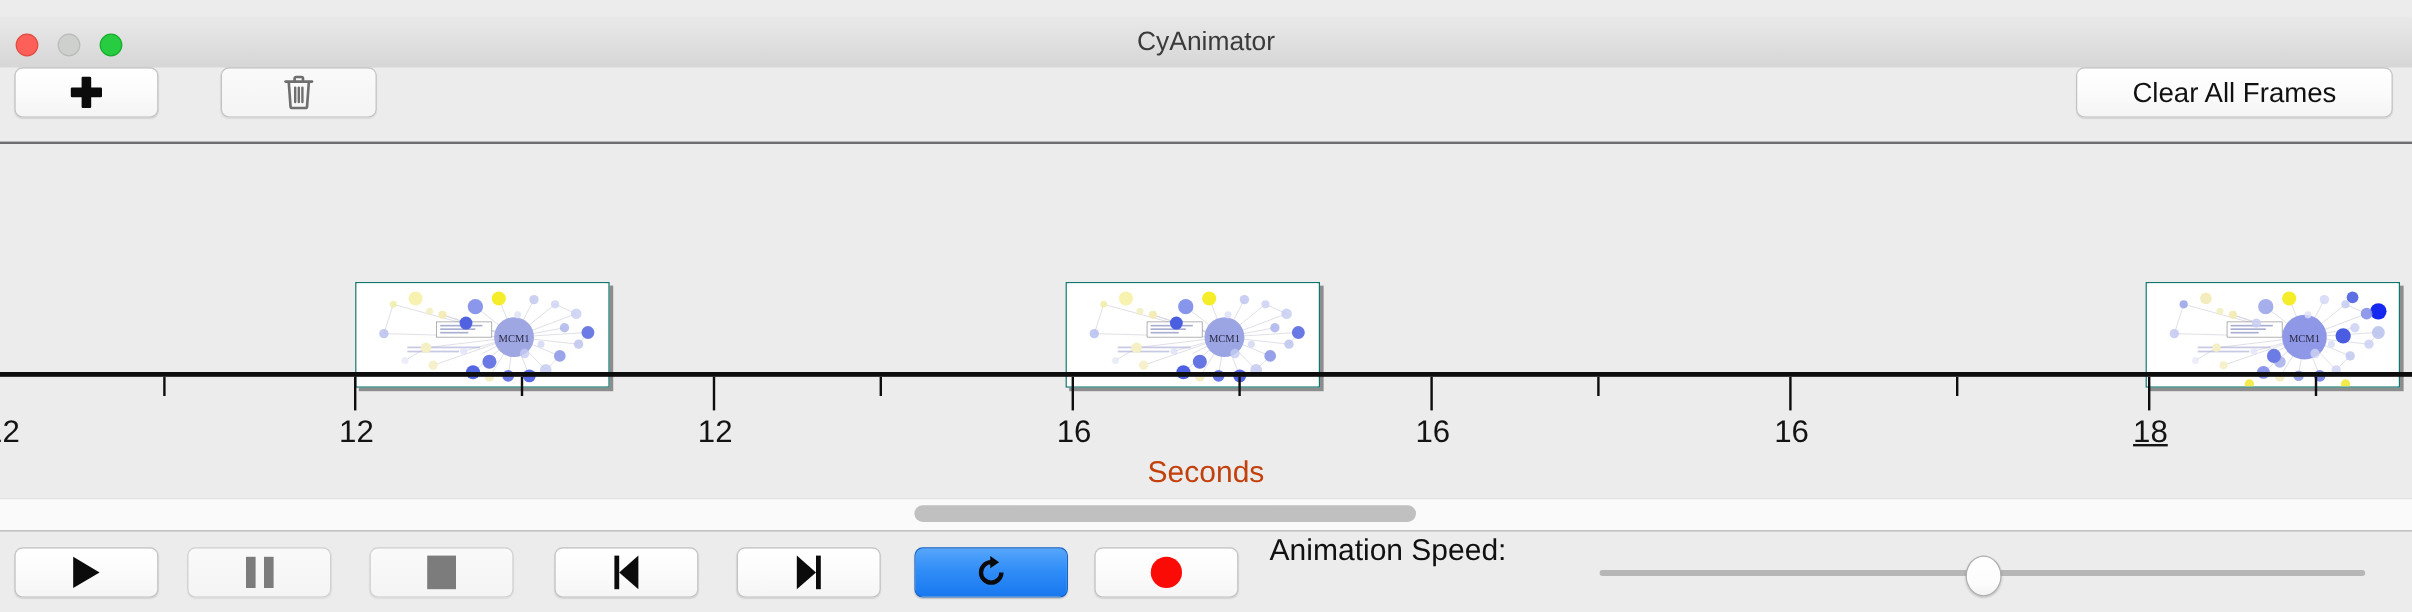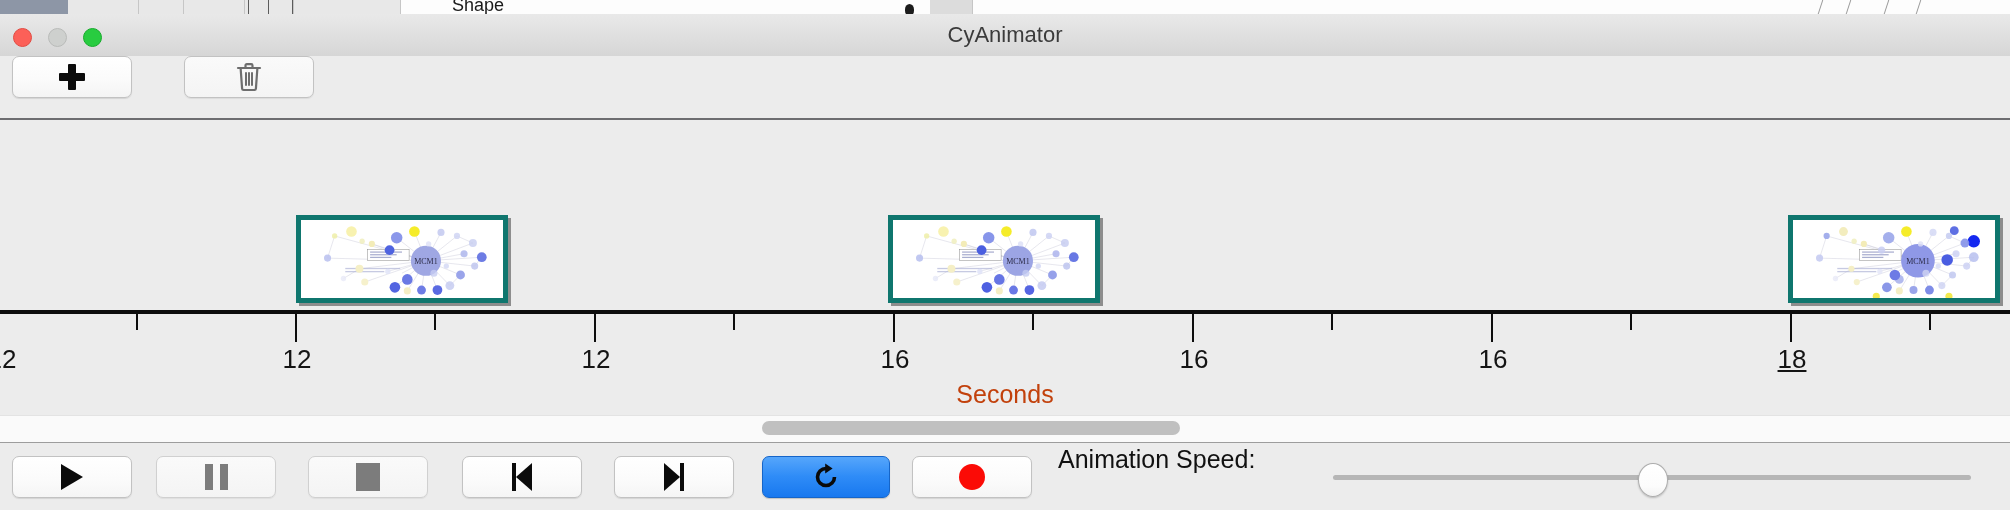--- a/index.html
+++ b/index.html
@@ -151,23 +151,24 @@
     width: 2010px; height: 295px;
     background: #ececec;
     overflow: hidden;
   }
 
   .frame-thumb {
     position: absolute;
     box-sizing: border-box;
     width: 212px; height: 88px;
     background: #ffffff;
-    border: 5px solid #0f766e;
+    border: 1px solid #0f766e;
     box-shadow: 3px 3px 0 rgba(110,110,110,0.75);
     overflow: hidden;
+    margin-top: 20px;
   }
 
   .net-svg { display: block; width: 100%; height: 100%; }
 
   .axis-line {
     position: absolute;
     left: 0; top: 190px;
     width: 2010px; height: 4px;
     background: #0d0d0d;
   }
@@ -327,38 +328,20 @@
     border: 1px solid #acacac;
     box-shadow: 0 1px 2px rgba(0,0,0,0.22);
     cursor: pointer;
   }
 </style>
 </head>
 <body>
 
 <div id="app">
 
-  <div class="bg-strip">
-    <div class="bg-tab-dark"></div>
-    <div class="bg-seg" style="left:68px;  width:70px;"></div>
-    <div class="bg-seg" style="left:139px; width:44px;"></div>
-    <div class="bg-seg" style="left:184px; width:60px;"></div>
-    <div class="bg-seg" style="left:245px; width:48px;"></div>
-    <div class="bg-seg" style="left:294px; width:106px;"></div>
-    <div class="bg-tick" style="left:248px;"></div>
-    <div class="bg-tick" style="left:268px;"></div>
-    <div class="bg-tick" style="left:292px;"></div>
-    <div class="bg-shape-text">Shape</div>
-    <div class="bg-blob" style="left:905px;"></div>
-    <div class="bg-seg" style="left:930px; width:42px; background:#dcdcdc;"></div>
-    <div class="bg-slash" style="left:1820px;"></div>
-    <div class="bg-slash" style="left:1848px;"></div>
-    <div class="bg-slash" style="left:1886px;"></div>
-    <div class="bg-slash" style="left:1918px;"></div>
-  </div>
 
   <div class="titlebar">
     <div class="window-title">CyAnimator</div>
     <div class="traffic close"></div>
     <div class="traffic min"></div>
     <div class="traffic max"></div>
   </div>
 
   <div class="toolbar"></div>
 
@@ -368,20 +351,21 @@
 
   <div class="tbtn flat" id="delete-frame-button">
     <svg width="26" height="30" viewBox="0 0 26 30">
       <path d="M2 6 H24" stroke="#6e6e6e" stroke-width="2.2" fill="none" stroke-linecap="round"></path>
       <path d="M9.5 6 V3.4 Q9.5 2.2 10.8 2.2 H15.2 Q16.5 2.2 16.5 3.4 V6" stroke="#6e6e6e" stroke-width="2.2" fill="none" stroke-linejoin="round"></path>
       <path d="M4.6 6 L6.1 26.6 Q6.2 28 7.6 28 H18.4 Q19.8 28 19.9 26.6 L21.4 6" stroke="#6e6e6e" stroke-width="2.2" fill="none" stroke-linejoin="round"></path>
       <path d="M10 11 V23 M13 11 V23 M16 11 V23" stroke="#6e6e6e" stroke-width="2" fill="none" stroke-linecap="round"></path>
     </svg>
   </div>
 
+  <div class="tbtn" id="clear-all-frames-button">Clear All Frames</div>
 
   <div class="timeline-panel">
 
     <div class="frame-thumb" style="left:296px; top:95px;">
       <svg class="net-svg" viewBox="0 0 212 88">
         <rect x="0" y="0" width="212" height="88" fill="#ffffff"></rect>
         <g stroke="#c9c9d8" stroke-width="0.5" fill="none">
           <path d="M133 46 L92 34 M133 46 L100 20 M133 46 L72 27 M133 46 L30 18 M133 46 L22 43 M133 46 L58 55
                    M133 46 L64 70 M133 46 L98 76 M133 46 L112 80 M133 46 L128 79 M133 46 L146 79 M133 46 L160 74
                    M133 46 L172 62 M133 46 L188 52 M133 46 L196 42 M133 46 L186 26 M133 46 L168 18 M133 46 L150 14

